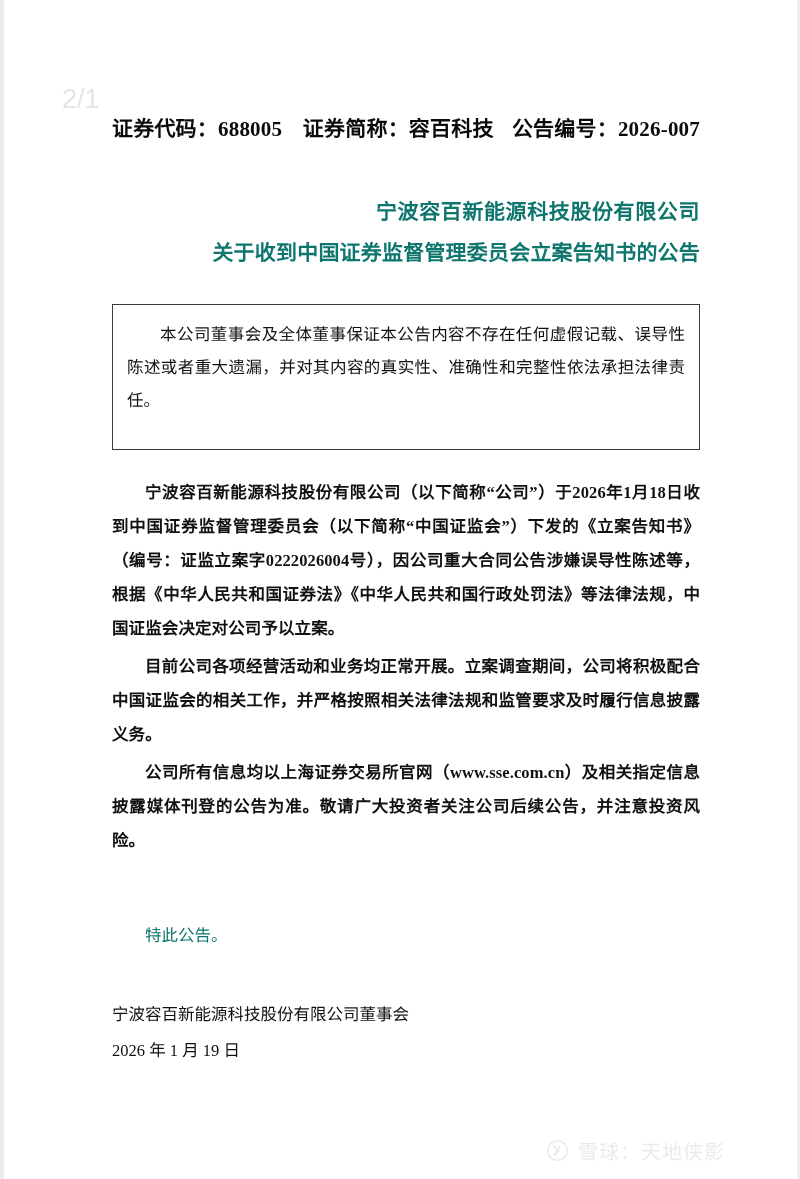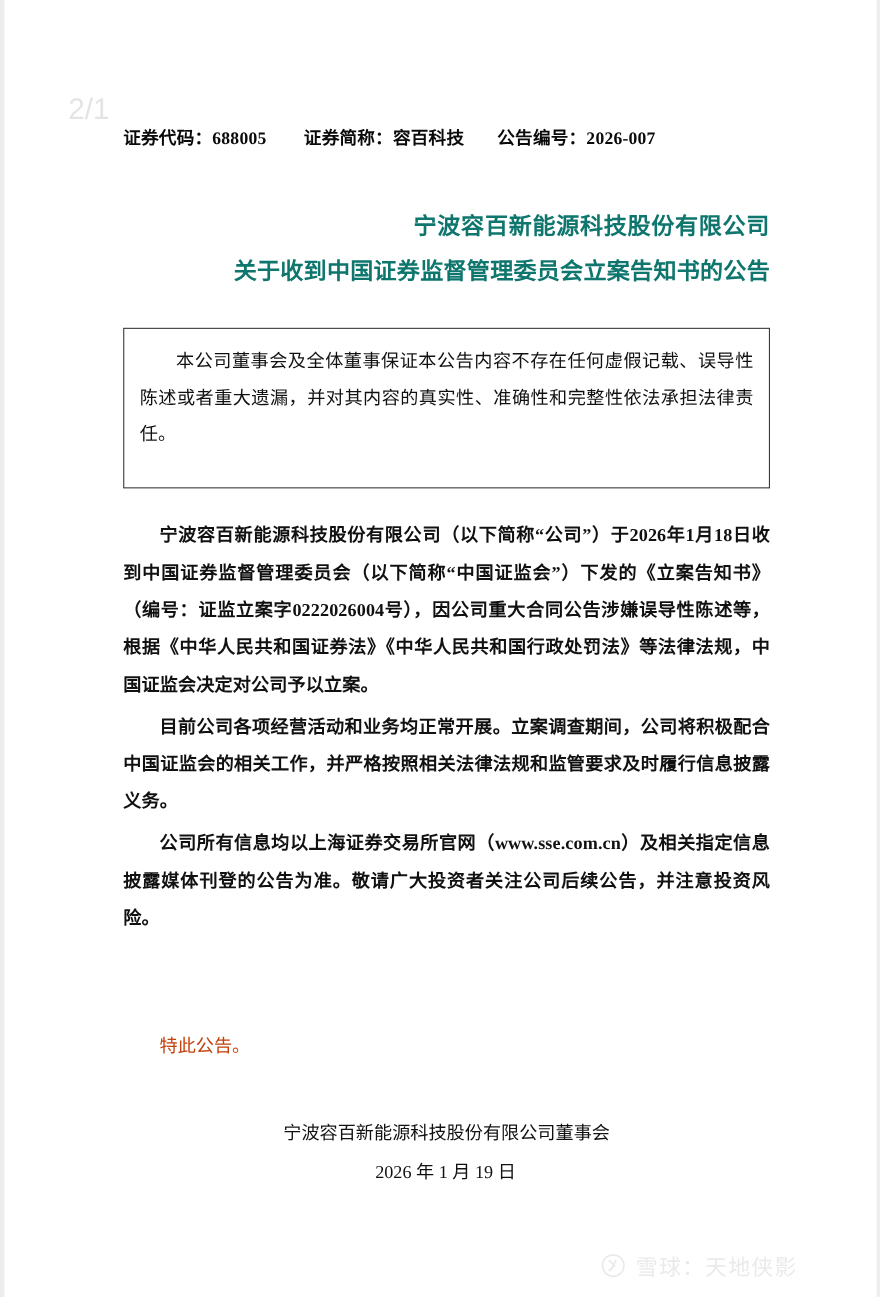--- a/index.html
+++ b/index.html
@@ -45,21 +45,21 @@
     left: 108px;
     top: 112px;
     width: 588px;
   }
 
   
   .doc-header {
     display: flex;
     align-items: baseline;
     font-weight: bold;
-    font-size: 16px;
+    font-size: 21px;
     color: #0a0a0a;
     white-space: nowrap;
     letter-spacing: 0.2px;
     margin-bottom: 2px;
     text-align: right;
   }
   .doc-header .hdr-group { display: inline-block; }
   .doc-header .gap-1 { width: 34px; display: inline-block; }
   .doc-header .gap-2 { width: 30px; display: inline-block; }
   .hdr-val { font-family: "Liberation Serif", serif; }
@@ -104,29 +104,29 @@
     text-align: justify;
     text-justify: inter-ideograph;
     text-indent: 2em;
     margin: 0 0 4px 0;
     letter-spacing: 0.1px;
     font-weight: bold;
   }
 
   
   .closing {
-    margin-top: 82px;
+    margin-top: 61px;
     font-size: 16.5px;
     line-height: 34px;
-    color: #c2410c;
+    color: #0f766e;
     text-indent: 2em;
   }
   .signature {
     margin-top: 44px;
-    text-align: center;
+    text-align: left;
     font-size: 16.5px;
     line-height: 36px;
     color: #111;
   }
   .sign-date { padding-right: 2px; }
 
   
   .watermark {
     position: absolute;
     right: 72px;

